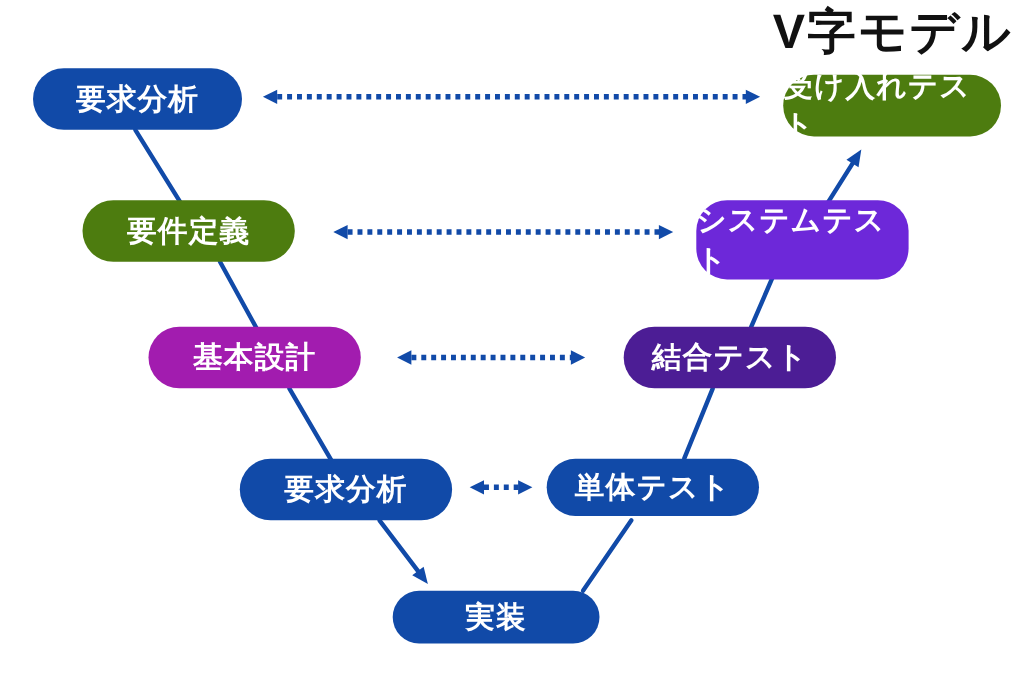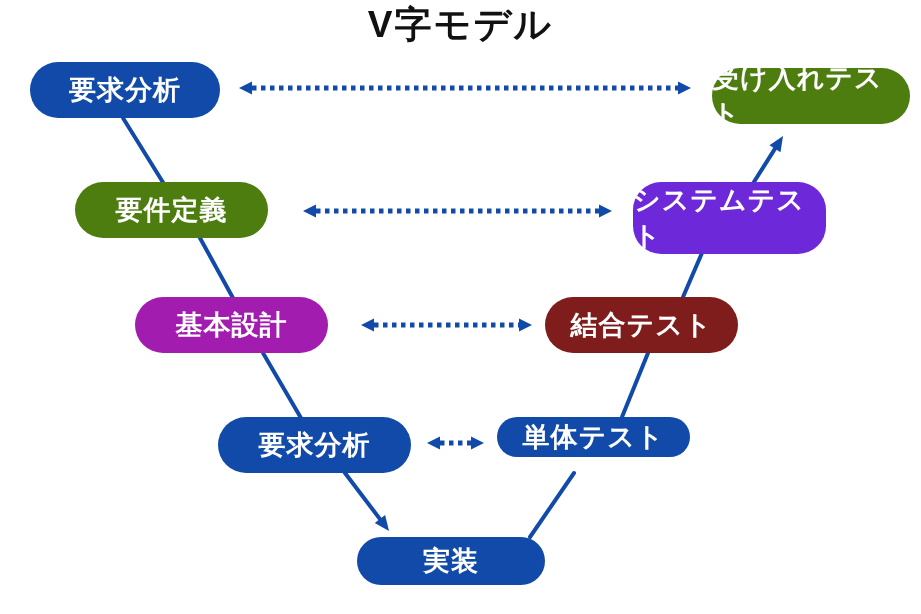--- a/index.html
+++ b/index.html
@@ -14,22 +14,22 @@
     height: 614px;
     background: #ffffff;
     overflow: hidden;
   }
   .diagram-title {
     position: absolute;
     top: 0px;
     left: 0;
     width: 921px;
     margin: 0;
-    text-align: center;
-    font-size: 37px;
+    text-align: right;
+    font-size: 44px;
     font-weight: 900;
     letter-spacing: 2px;
     color: #111111;
   }
   svg.edge-layer {
     position: absolute;
     top: 0;
     left: 0;
     z-index: 1;
   }
@@ -98,18 +98,18 @@
         <polygon points="484,443 471,449.5 471,436.5" fill="#114AA8"></polygon>
         <polygon points="427,443 440,436.5 440,449.5" fill="#114AA8"></polygon>
       </g>
     </svg>
   <div id="nodes">
       <div class="node" style="left: 30px; top: 62px; width: 190px; height: 56px; border-radius: 28px; background: rgb(17, 74, 168); color: rgb(255, 255, 255);">要求分析</div>
       <div class="node" style="left: 75px; top: 182px; width: 193px; height: 56px; border-radius: 28px; background: #4d7c0f; color: rgb(255, 255, 255);">要件定義</div>
       <div class="node" style="left: 135px; top: 297px; width: 193px; height: 56px; border-radius: 28px; background: #a21caf; color: rgb(255, 255, 255);">基本設計</div>
       <div class="node" style="left: 218px; top: 417px; width: 193px; height: 56px; border-radius: 28px; background: rgb(17, 74, 168); color: rgb(255, 255, 255);">要求分析</div>
       <div class="node" style="left: 357px; top: 537px; width: 188px; height: 48px; border-radius: 28px; background: rgb(17, 74, 168); color: rgb(255, 255, 255);">実装</div>
-      <div class="node" style="left: 497px; top: 417px; width: 193px; height: 40px; border-radius: 28px; background: rgb(17, 74, 168); color: rgb(255, 255, 255);">単体テスト</div>
-      <div class="node" style="left: 545px; top: 297px; width: 193px; height: 56px; border-radius: 28px; background: #7f1d1d; color: rgb(255, 255, 255);">結合テスト</div>
+      <div class="node" style="left: 497px; top: 417px; width: 193px; height: 52px; border-radius: 28px; background: rgb(17, 74, 168); color: rgb(255, 255, 255);">単体テスト</div>
+      <div class="node" style="left: 567px; top: 297px; width: 193px; height: 56px; border-radius: 28px; background: #4c1d95; color: rgb(255, 255, 255);">結合テスト</div>
       <div class="node" style="left: 633px; top: 182px; width: 193px; height: 72px; border-radius: 28px; background: #6d28d9; color: rgb(255, 255, 255);">システムテスト</div>
       <div class="node" style="left: 712px; top: 68px; width: 198px; height: 56px; border-radius: 28px; background: #4d7c0f; color: rgb(255, 255, 255);">受け入れテスト</div>
     </div>
 </div>
 
 </body></html>

